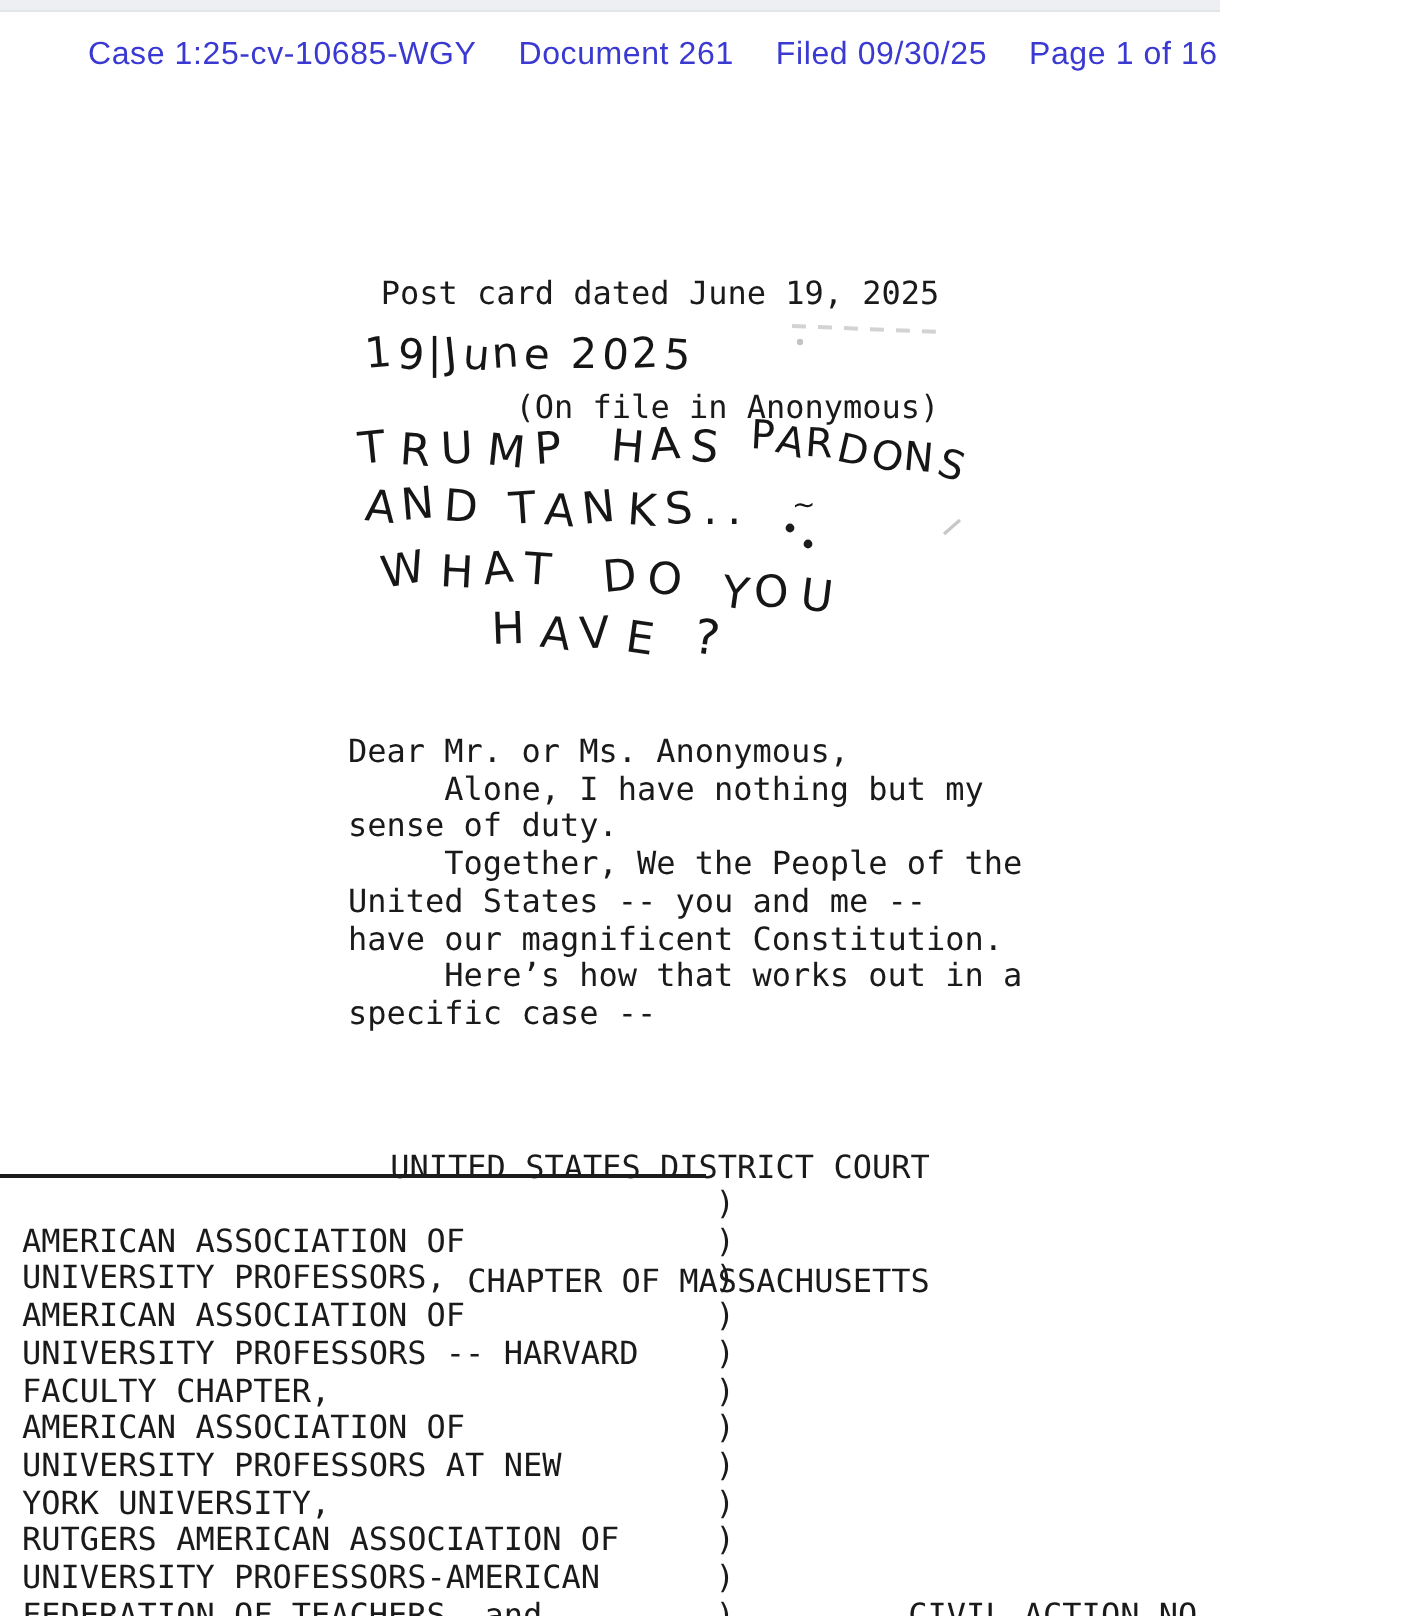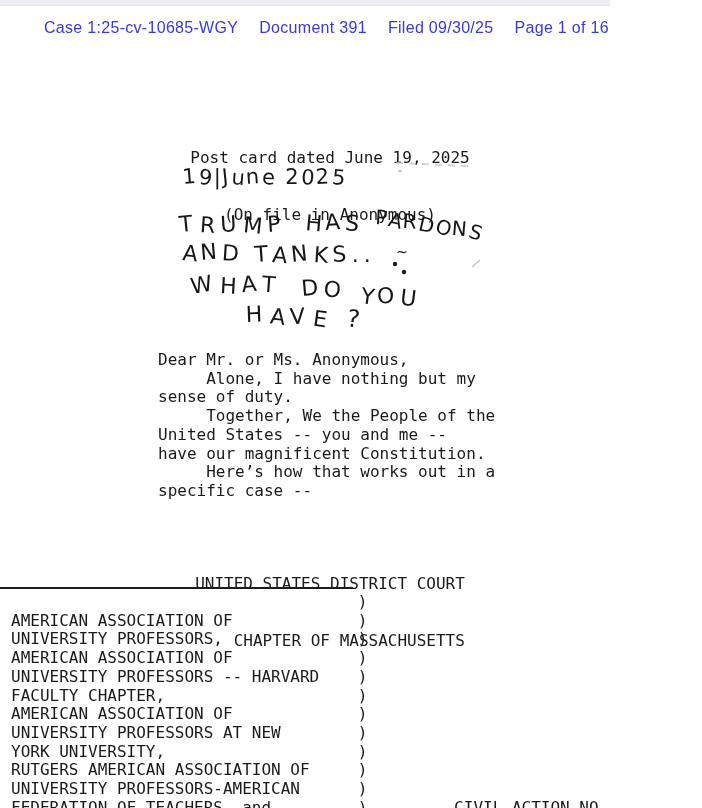--- a/index.html
+++ b/index.html
@@ -6,38 +6,38 @@
   .page{
     position:relative;width:610px;height:808px;overflow:hidden;background:#ffffff;
     font-family:"DejaVu Sans Mono","Liberation Mono",monospace;color:#1a1a1a;
   }
   .top-edge{position:absolute;top:0;left:0;width:702px;height:5px;background:#edeff2;border-bottom:1px solid #e2e5e9;}
   .stamp{
     position:absolute;top:19px;left:44px;display:flex;gap:21px;white-space:nowrap;
     font-family:"Liberation Sans","DejaVu Sans",sans-serif;font-size:16px;letter-spacing:.3px;color:#3a3ad2;
   }
   .mono{font-size:16px;line-height:18.7px;white-space:pre;}
-  .postcard-note{position:absolute;top:112px;left:330px;transform:translateX(-50%);text-align:center;}
+  .postcard-note{position:absolute;top:101px;left:330px;transform:translateX(-50%);text-align:right;}
   .hw-svg{position:absolute;top:148px;left:150px;width:380px;height:195px;}
   .hw-svg text{font-family:"DejaVu Sans","Liberation Sans",sans-serif;fill:#161616;}
-  .letter{position:absolute;top:351px;left:158px;margin:0;}
+  .letter{position:absolute;top:351px;left:158px;margin:16px;}
   .court-heading{position:absolute;top:538px;left:330px;transform:translateX(-50%);text-align:right;}
   .caption-rule{position:absolute;top:587px;left:0;width:353px;height:2px;background:#1c1c1c;}
   .case-caption{position:absolute;top:593px;left:11px;margin:0;}
 </style>
 </head>
 <body>
 
 <div class="page">
 
   <div class="top-edge" style="background: rgb(237, 239, 242);"></div>
 
   <div class="stamp" style="color: rgb(58, 58, 210);">
     <span>Case 1:25-cv-10685-WGY</span>
-    <span>Document 391</span>
+    <span>Document 261</span>
     <span>Filed 09/30/25</span>
     <span>Page 1 of 161</span>
   </div>
 
   <div class="postcard-note mono">
     <div>Post card dated June 19, 2025</div>
     <div>(On file in Anonymous)</div>
   </div>
 
   <svg class="hw-svg" viewBox="0 0 380 195">

